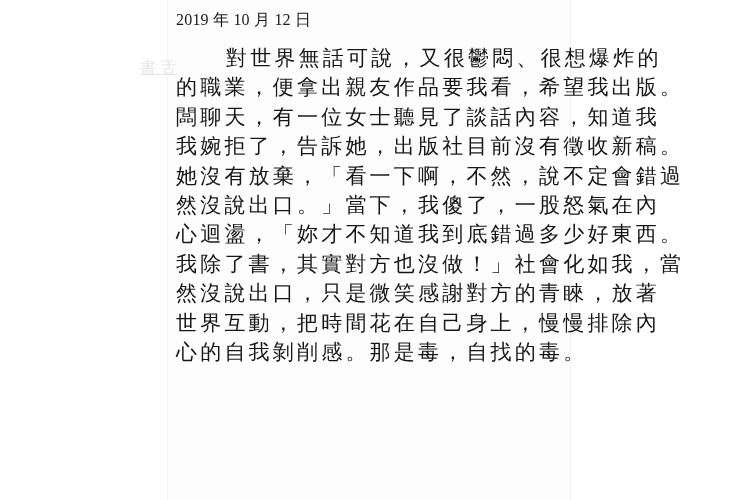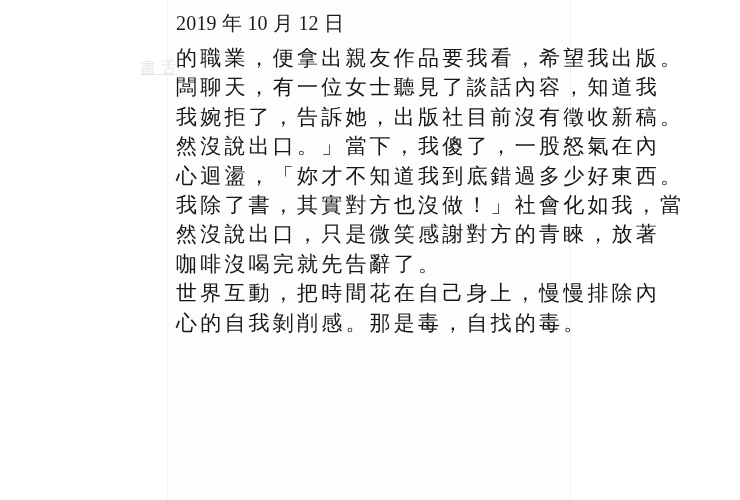--- a/index.html
+++ b/index.html
@@ -30,21 +30,21 @@
       color: #e6e6e6;
       font-family: "DejaVu Serif", serif;
       font-size: 16px;
       text-decoration: underline;
     }
     .date {
       position: absolute;
       left: 176px;
       top: 10px;
       font-family: "Liberation Serif", serif;
-      font-size: 20px;
+      font-size: 16px;
       color: #1a1a1a;
       letter-spacing: 0.2px;
     }
     .body-text {
       position: absolute;
       left: 176px;
       top: 44px;
       width: 392px;
       font-family: "DejaVu Serif", serif;
       font-size: 21px;
@@ -65,24 +65,25 @@
 <body>
 
 <div class="canvas">
   <div class="page"></div>
 
   <div class="ghost" style="left:140px; top:58px;">書 舌</div>
 
   <div class="date">2019 年 10 月 12 日</div>
 
   <div class="body-text">
+    <span class="line indent">對世界無話可說，又很鬱悶、很想爆炸的</span>
     <span class="line">的職業，便拿出親友作品要我看，希望我出版。</span>
     <span class="line">闆聊天，有一位女士聽見了談話內容，知道我</span>
     <span class="line">我婉拒了，告訴她，出版社目前沒有徵收新稿。</span>
+    <span class="line">她沒有放棄，「看一下啊，不然，說不定會錯過</span>
     <span class="line">然沒說出口。」當下，我傻了，一股怒氣在內</span>
     <span class="line">心迴盪，「妳才不知道我到底錯過多少好東西。</span>
     <span class="line">我除了書，其實對方也沒做！」社會化如我，當</span>
     <span class="line">然沒說出口，只是微笑感謝對方的青睞，放著</span>
-    <span class="line">咖啡沒喝完就先告辭了。</span>
     <span class="line">世界互動，把時間花在自己身上，慢慢排除內</span>
     <span class="line">心的自我剝削感。那是毒，自找的毒。</span>
   </div>
 </div>
 
 </body></html>

